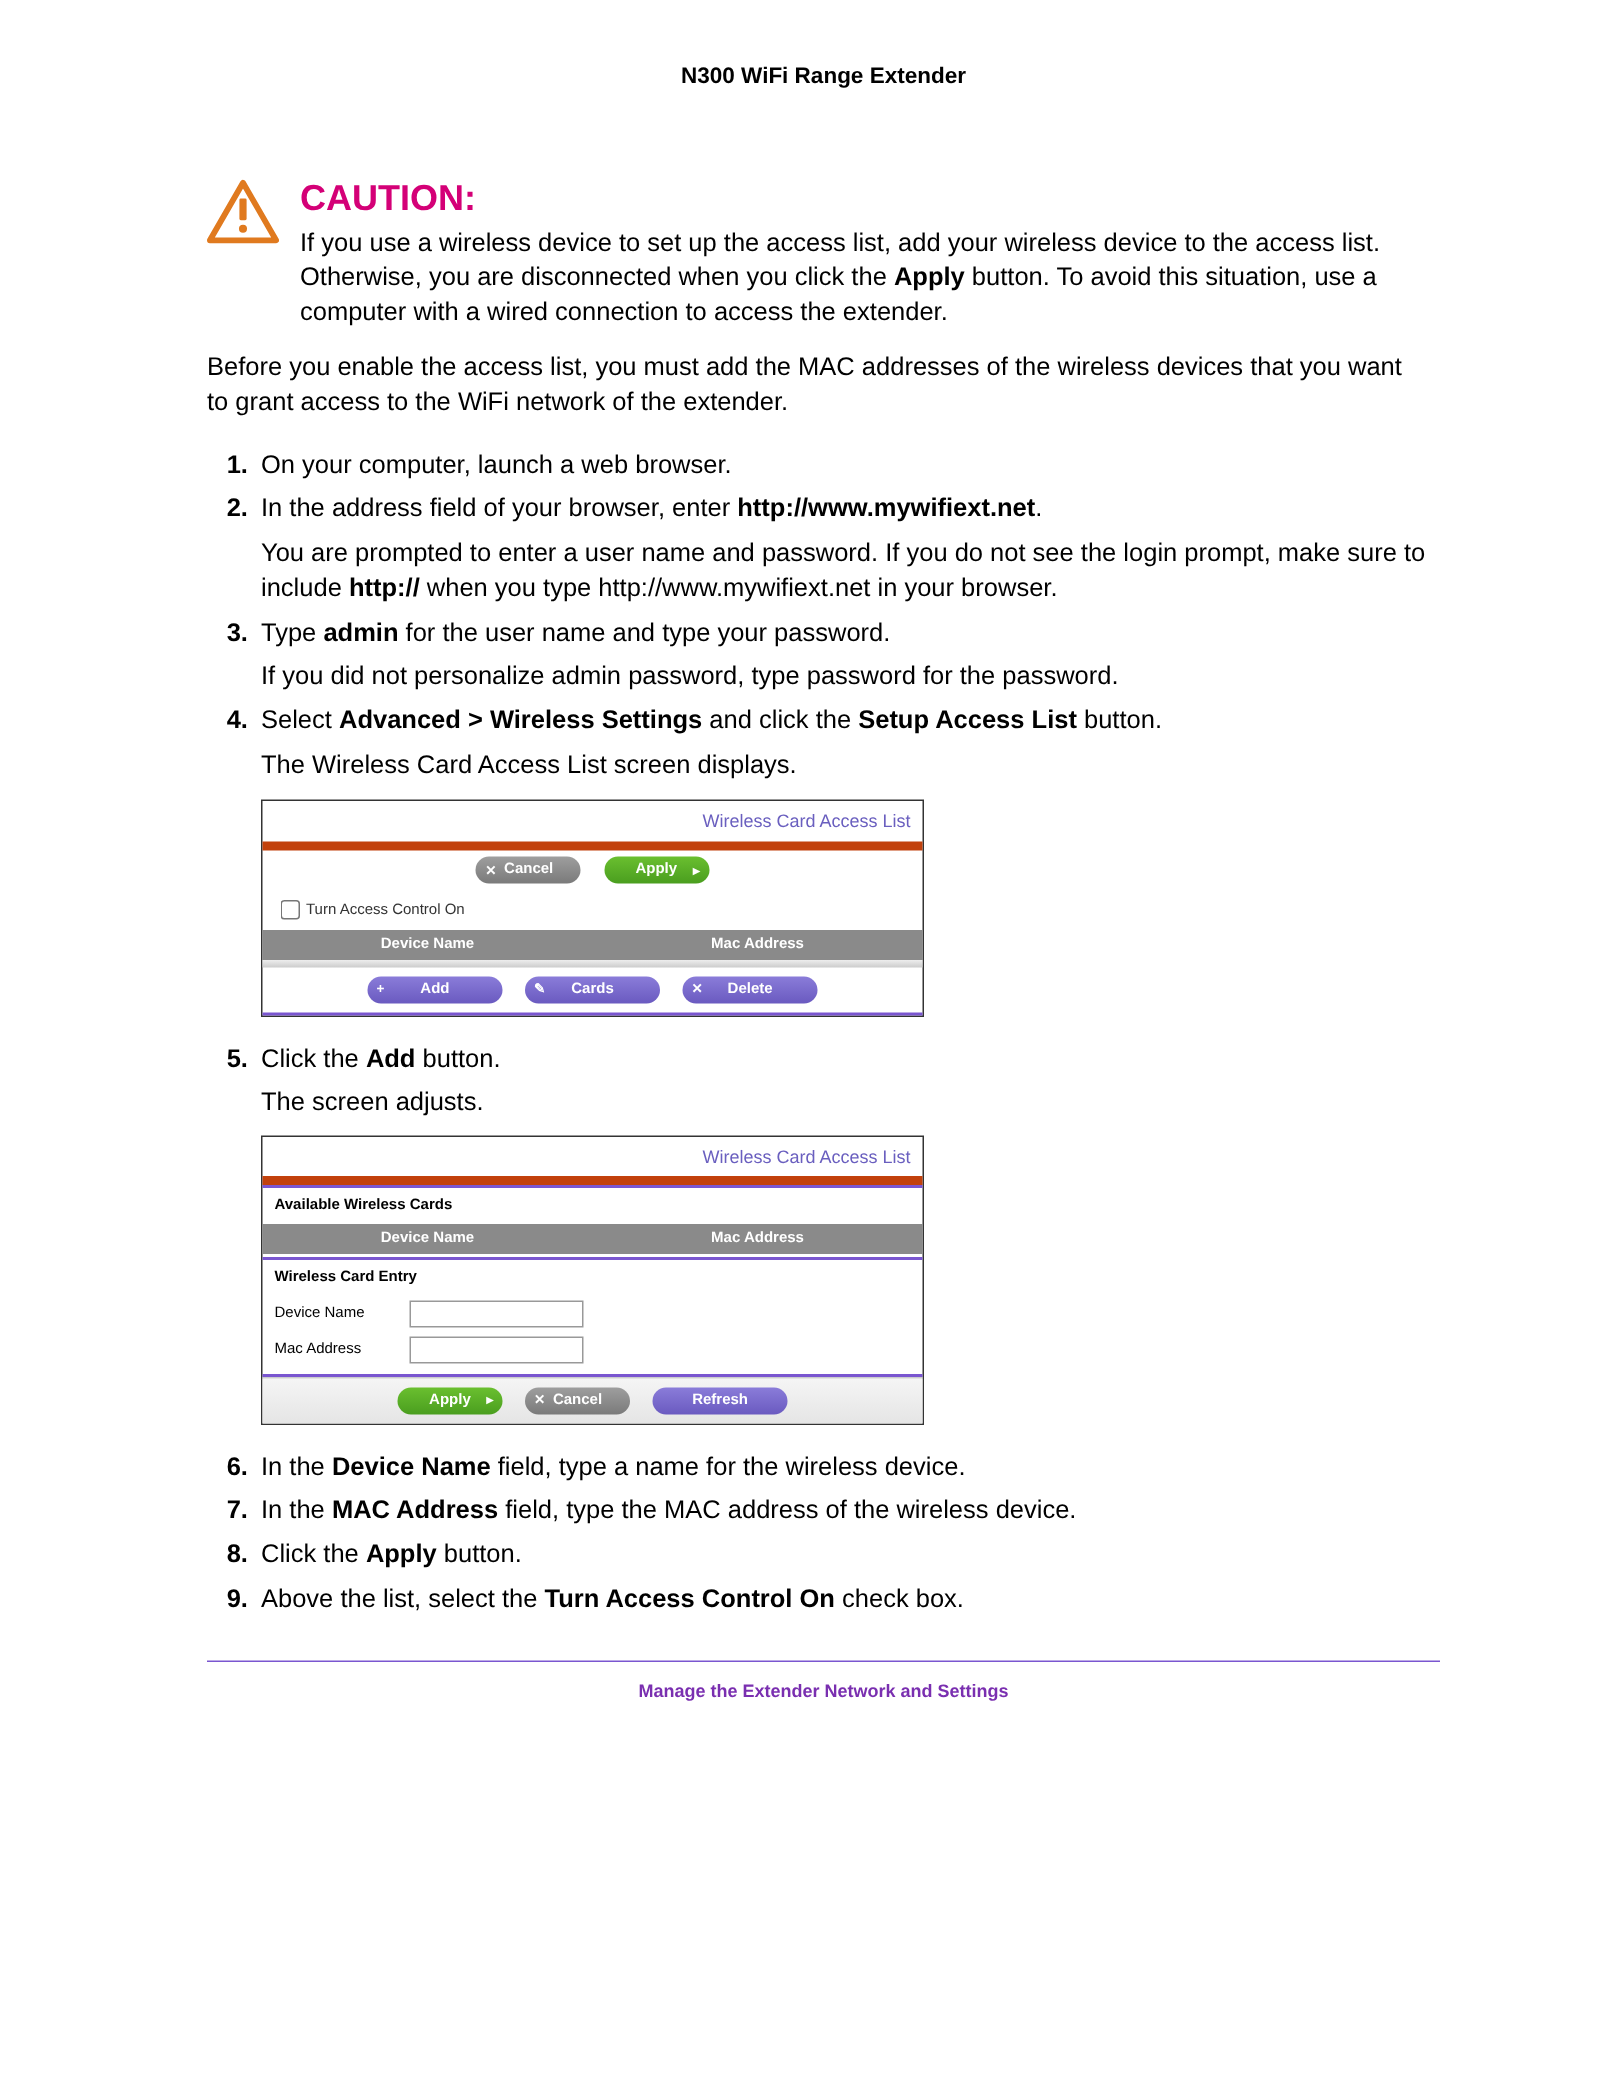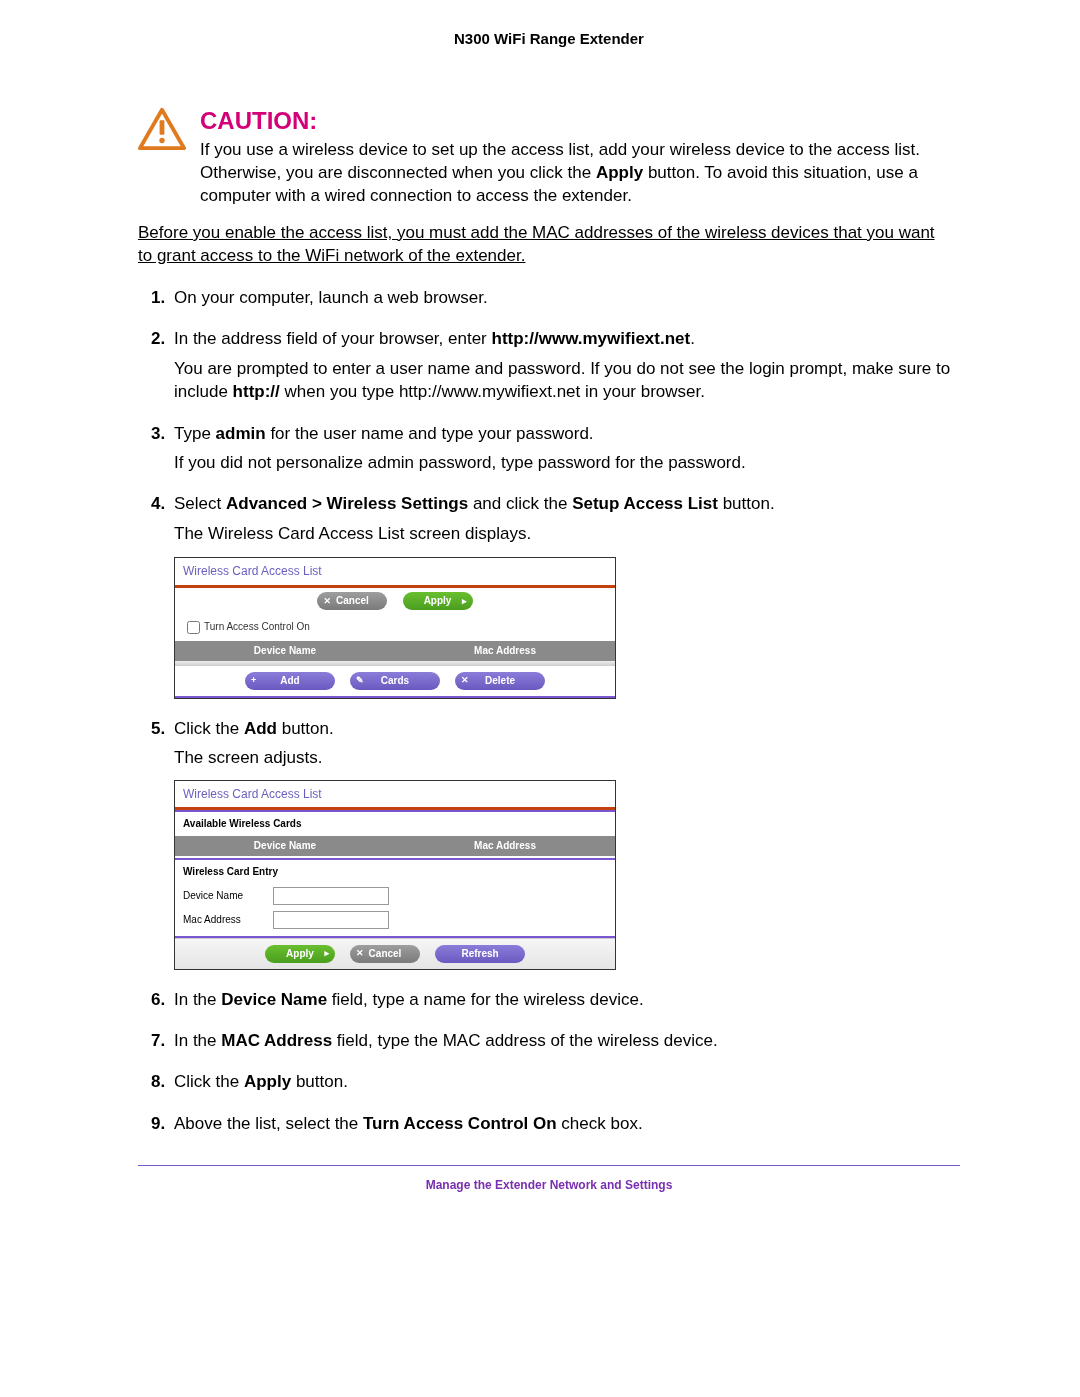--- a/index.html
+++ b/index.html
@@ -5,21 +5,21 @@
   body {
     font-family: Arial, Helvetica, sans-serif;
     font-size: 17px;
     color: #000;
     background: #fff;
     margin: 0;
     padding: 0;
     width: 1080px;
   }
   .page {
-    padding: 30px 120px 30px 138px;
+    padding: 42px 120px 30px 138px;
     box-sizing: border-box;
   }
   .doc-title {
     text-align: center;
     font-weight: bold;
     font-size: 15px;
     margin-bottom: 60px;
   }
   .caution-row {
     display: flex;
@@ -37,37 +37,36 @@
     font-weight: bold;
     font-size: 24px;
     margin-bottom: 4px;
   }
   .caution-text {
     line-height: 1.35;
   }
   .prelist-text {
     margin: 14px 15px 18px 0;
     line-height: 1.35;
-    text-decoration: underline;
   }
   .proc-heading {
     font-weight: bold;
     margin: 18px 0 8px 0;
   }
   .proc-heading .arrow {
     color: #666;
     margin-right: 8px;
     font-size: 14px;
   }
   ol.steps {
     margin: 0 0 0 32px;
     padding: 0;
   }
   ol.steps > li {
-    margin: 18px 0;
+    margin: 6px 0;
     line-height: 1.38;
     padding-left: 4px;
   }
   ol.steps > li::marker {
     font-weight: bold;
   }
   .subtext {
     margin-top: 6px;
   }
   .bold { font-weight: bold; }
@@ -76,22 +75,23 @@
   .shot {
     border: 1px solid #333;
     background: #fff;
     margin: 12px 0 16px 0;
     width: 440px;
     font-size: 11px;
   }
   .shot-title {
     color: #6a5fbf;
     padding: 5px 8px;
-    border-bottom: 3px solid #c2410c;
+    border-bottom: 6px solid #c2410c;
     font-size: 12px;
+    text-align: right;
   }
   .shot-btnrow {
     text-align: center;
     padding: 4px 0;
   }
   .btn {
     display: inline-flex;
     align-items: center;
     justify-content: center;
     height: 18px;

